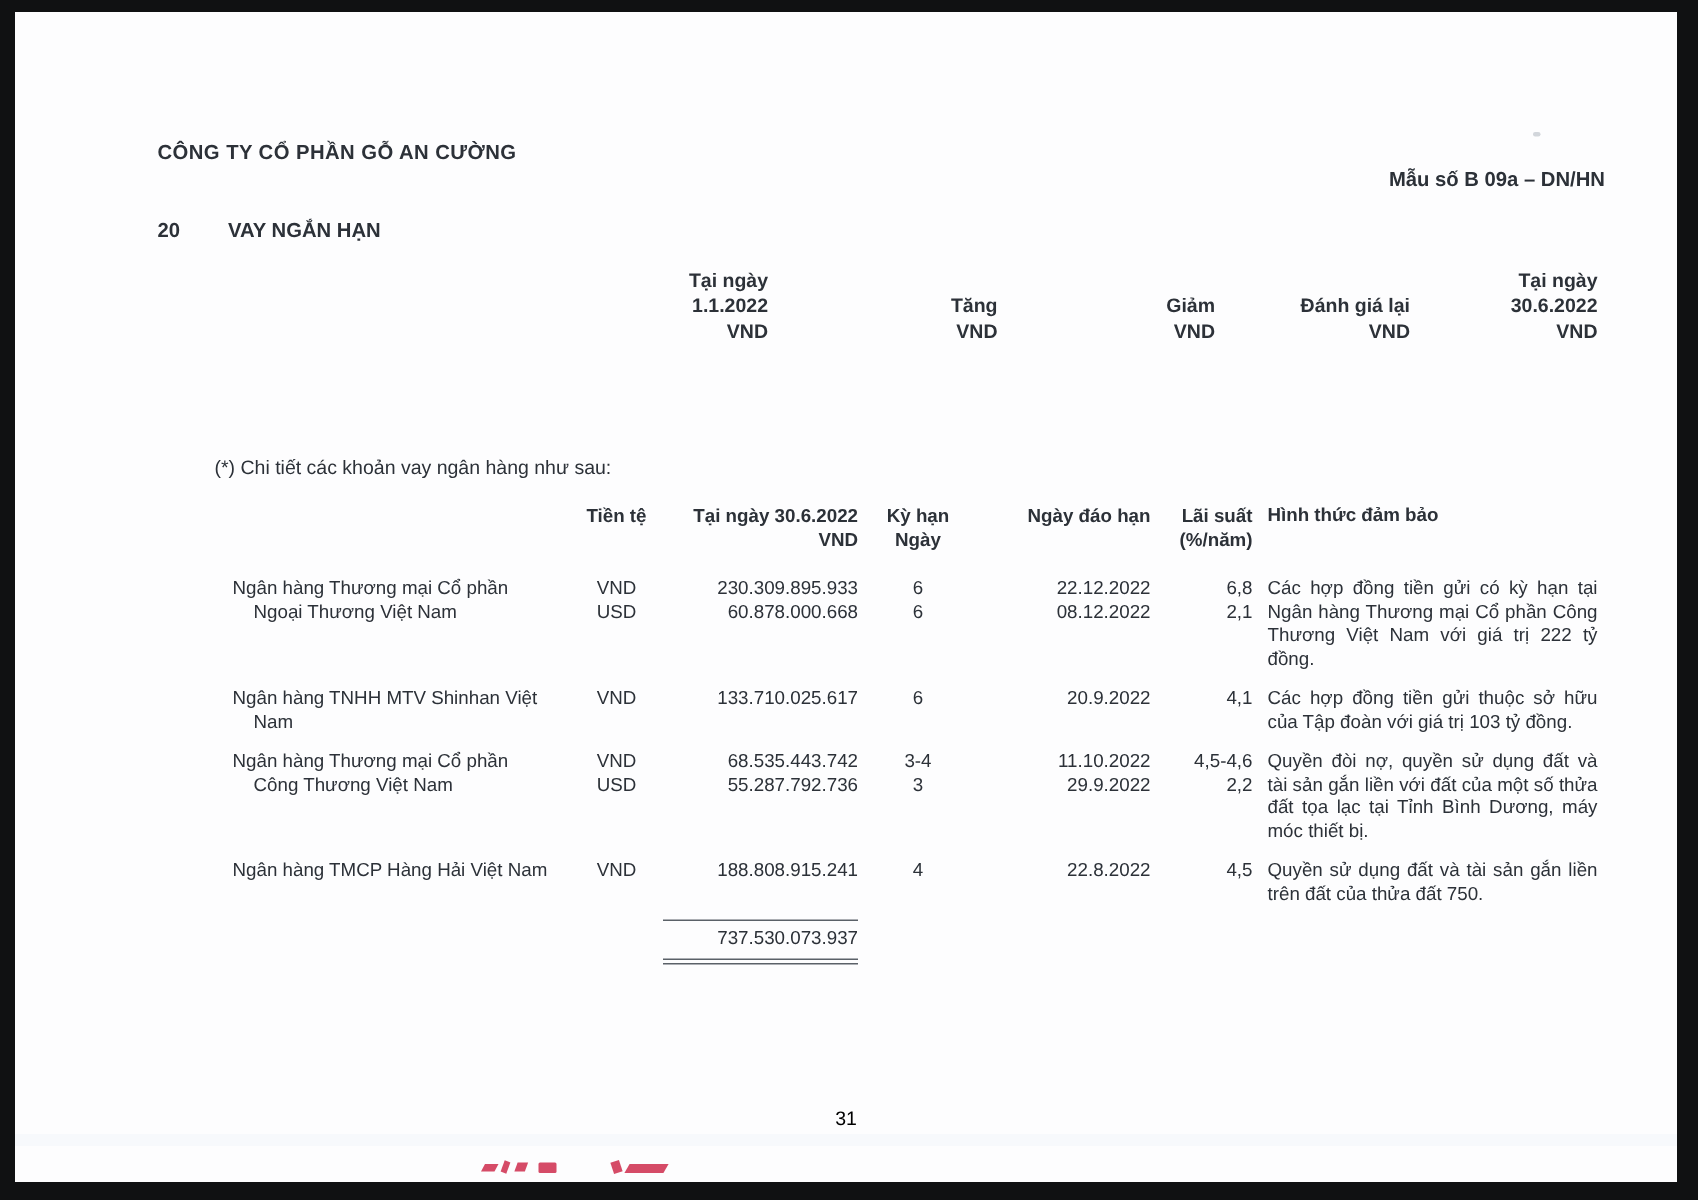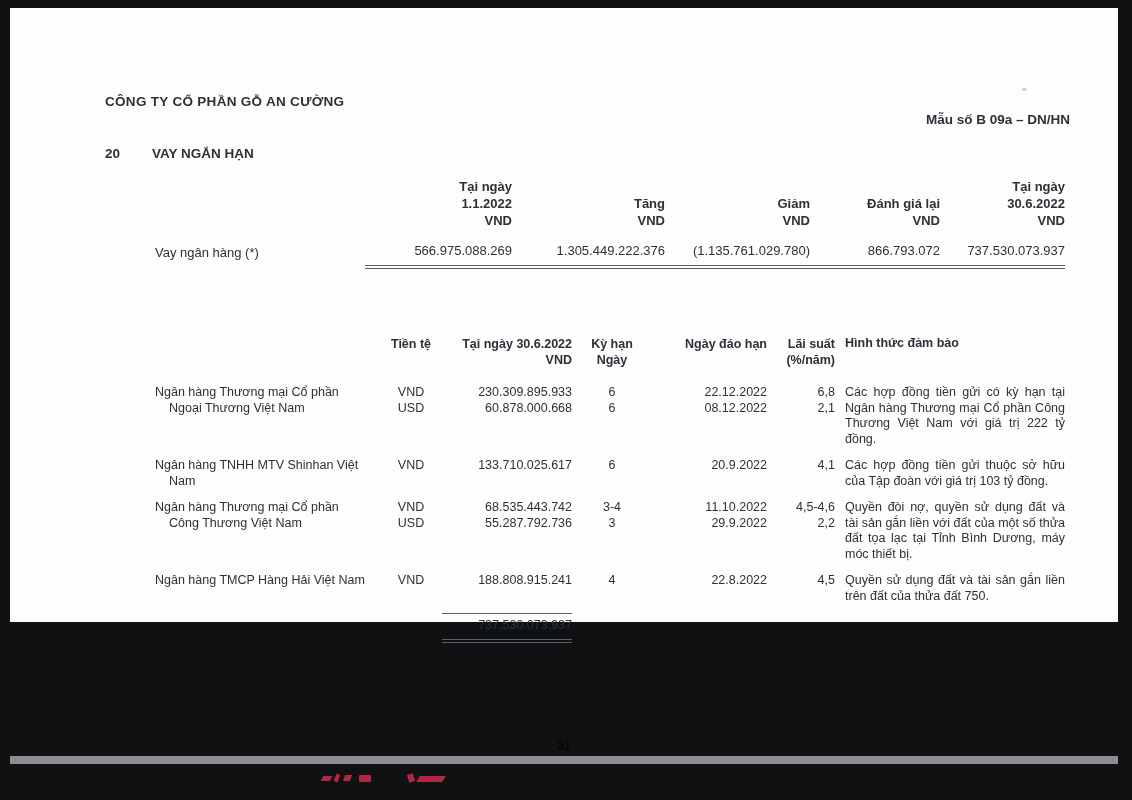--- a/index.html
+++ b/index.html
@@ -3,21 +3,21 @@
 <meta charset="utf-8">
 <style>
   html,body{margin:0;padding:0;}
   body{
     width:1132px;height:800px;position:relative;overflow:hidden;
     background:#101112;
     font-family:"Liberation Sans","DejaVu Sans",sans-serif;
     color:#2c3138;
   }
   .page{
-    position:absolute;left:10px;top:8px;width:1108px;height:614px;
+    position:absolute;left:10px;top:8px;width:1108px;height:780px;
     background:#fdfdfe;
   }
   .scanband{position:absolute;left:0;width:100%;height:8px;background:#f3f6fa;opacity:.55;}
   .speck{position:absolute;width:5px;height:3px;background:#c7ccd2;border-radius:2px;opacity:.8;}
 
   .company{position:absolute;left:95px;top:86px;font-size:13.5px;font-weight:bold;letter-spacing:.3px;}
   .formno{position:absolute;right:48px;top:104px;font-size:13.5px;font-weight:bold;}
   .section{position:absolute;left:95px;top:138px;font-size:13.5px;font-weight:bold;}
   .section .no{display:inline-block;width:47px;}
 
@@ -107,32 +107,25 @@
         <th class="num">
           <div>Đánh giá lại</div>
           <div>VND</div>
         </th>
         <th class="num">
           <div>Tại ngày</div>
           <div>30.6.2022</div>
           <div>VND</div>
         </th>
       </tr>
-      <tr class="vrow">
-        <td class="lbl">Vay ngân hàng (*)</td>
-        <td class="num">566.975.088.269</td>
-        <td class="num">1.305.449.222.376</td>
-        <td class="num">(1.135.761.029.780)</td>
-        <td class="num">866.793.072</td>
-        <td class="num">737.530.073.937</td>
-      </tr>
     </tbody>
       </table>
   </div>
 
+  <div class="fnote">(*) Chi tiết các khoản vay ngân hàng như sau:</div>
 
   <div class="detail">
     <table>
       <colgroup>
         <col style="width:225px">
           <col style="width:62px">
           <col style="width:130px">
         <col style="width:80px">
           <col style="width:115px">
           <col style="width:68px">

